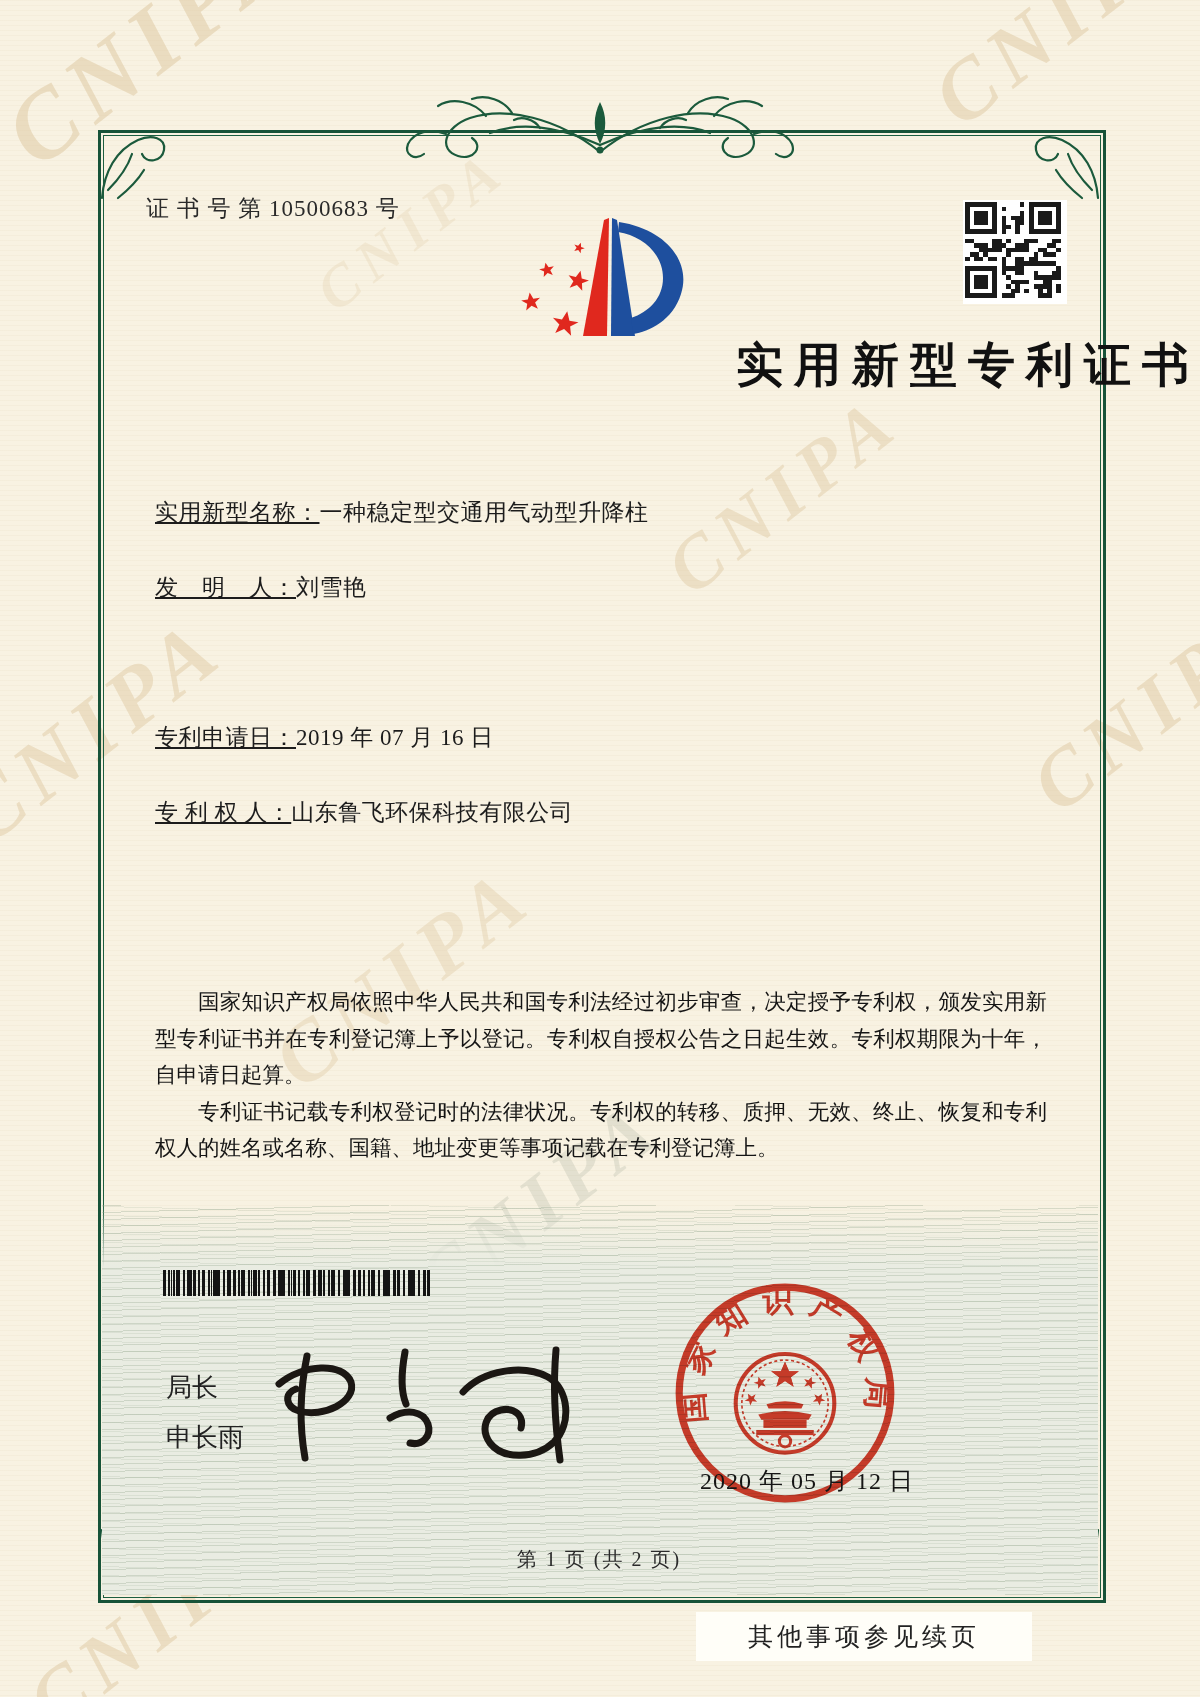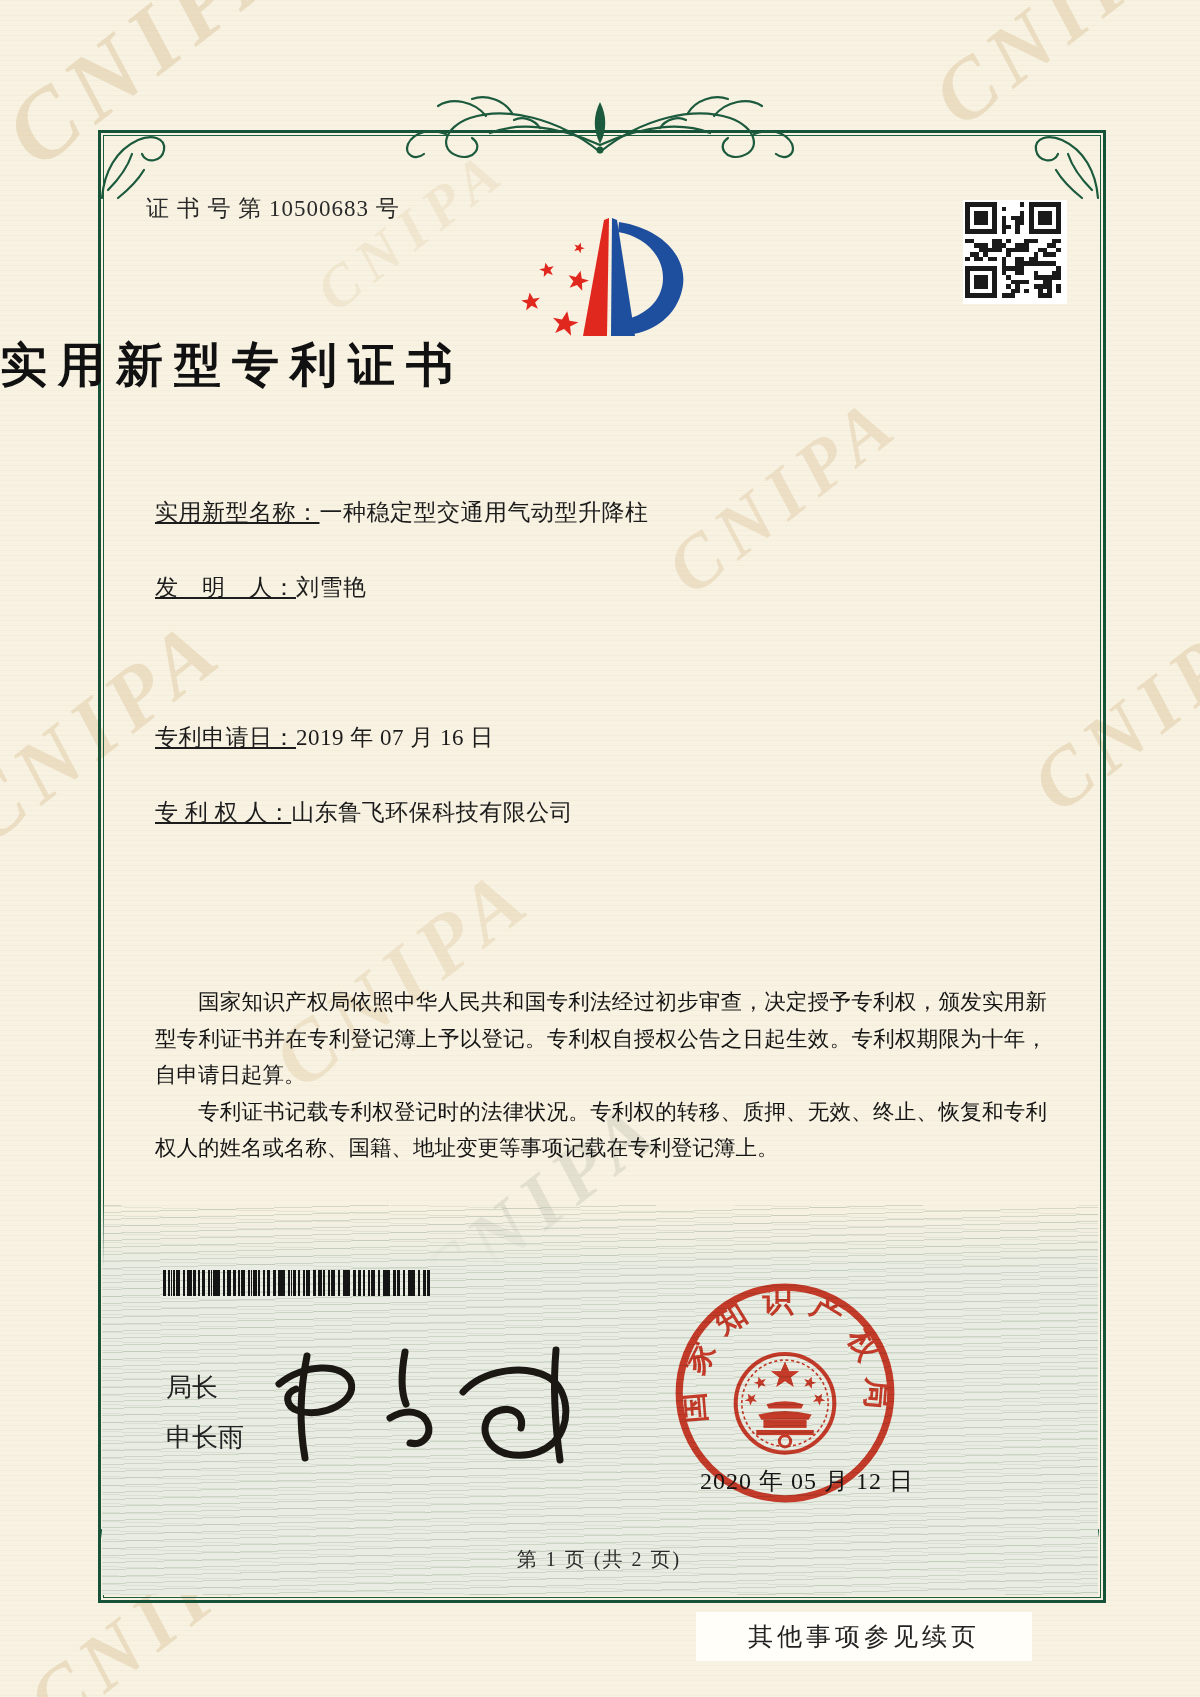--- a/index.html
+++ b/index.html
@@ -24,21 +24,21 @@
     white-space:nowrap;pointer-events:none;user-select:none;
   }
   
   .frame{position:absolute;left:98px;top:130px;width:1002px;height:1467px;border:3px solid #175339;}
   .frame-inner{position:absolute;inset:2px;border:1px solid #1c5e40;}
   .orn{position:absolute;pointer-events:none;}
   
   .cert-no{position:absolute;left:146px;top:193px;font-size:23px;letter-spacing:1px;color:#2a2a2a;}
   .logo{position:absolute;left:483px;top:178px;}
   .qr{position:absolute;left:963px;top:200px;width:100px;height:100px;background:#fff;padding:2px;}
-  .title{position:absolute;left:0;width:1200px;top:334px;text-align:left;font-size:47px;font-weight:bold;letter-spacing:11px;color:#111;}
+  .title{position:absolute;left:0;width:1200px;top:334px;text-align:right;font-size:47px;font-weight:bold;letter-spacing:11px;color:#111;}
   
   .field-row{position:absolute;left:155px;font-size:23px;letter-spacing:.5px;white-space:nowrap;}
   .flabel{color:#1c1c1c;text-decoration:underline;}
   .fvalue{color:#1c1c1c;}
   .r1{top:497px}.r2{top:572px}.r3{top:647px}.r4{top:722px}.r5{top:797px}
   .addr{top:860px;white-space:normal;width:900px;}
   .addr .fvalue{display:inline-block;vertical-align:top;max-width:740px;}
   .addr .line2{margin-top:10px;}
   .r-grant{top:938px;width:950px;}
   .grant-no{position:absolute;left:465px;top:0;white-space:nowrap;}

